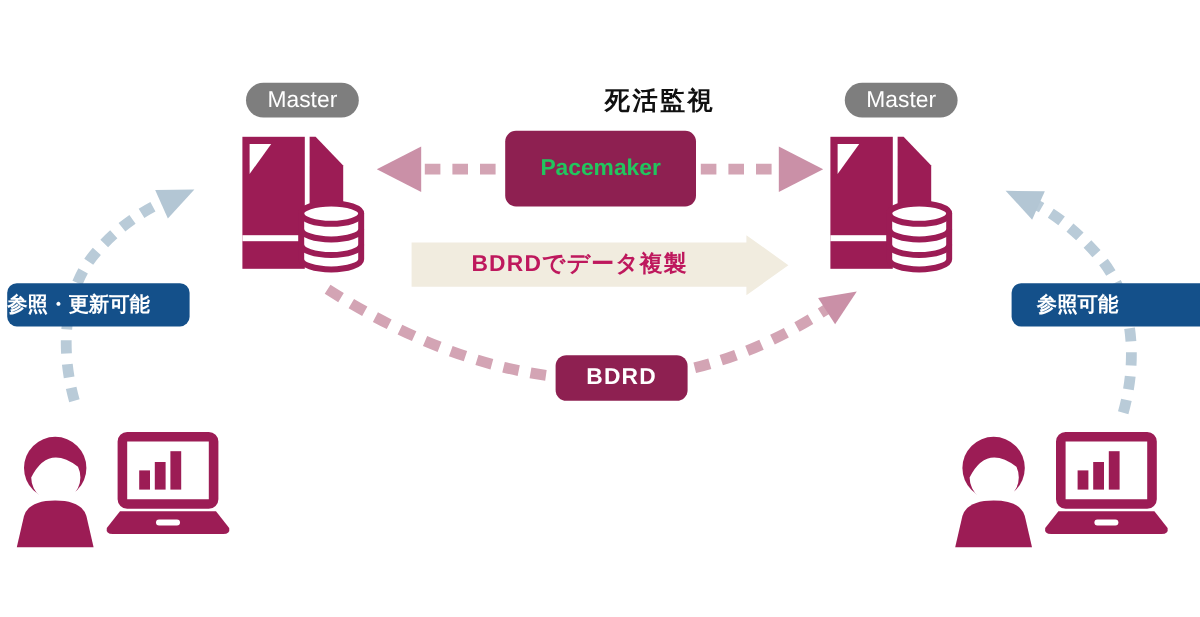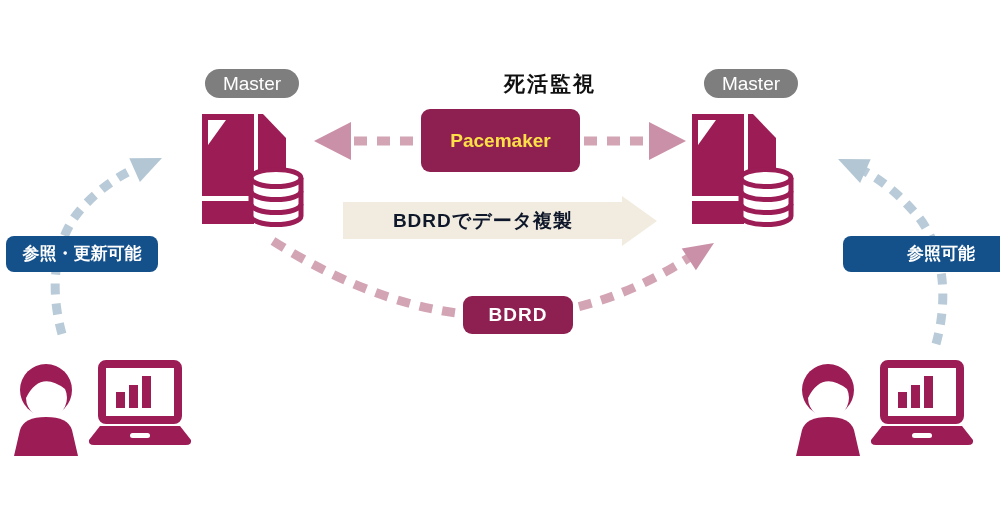--- a/index.html
+++ b/index.html
@@ -15,31 +15,31 @@
   .beige{fill:#f1ecdf;}
   
   .pill{position:absolute;width:94px;height:29px;background:#7e7e7e;color:#fff;
         border-radius:15px;text-align:center;font-size:19px;line-height:29px;font-weight:500;}
   #master-pill{left:205px;top:57px;}
   #slave-pill{left:704px;top:57px;}
   
   .hb-title{position:absolute;left:396px;top:58px;width:200px;text-align:right;
             font-size:21px;font-weight:bold;color:#111;letter-spacing:2px;}
   .pm-box{position:absolute;left:421px;top:97px;width:159px;height:63px;background:#8e2051;
-          border-radius:9px;color:#fde047;font-weight:bold;font-size:19px;
+          border-radius:9px;color:#22c55e;font-weight:bold;font-size:19px;
           display:flex;flex-direction:column;justify-content:center;align-items:center;line-height:1.32;}
   
   .flow-label{position:absolute;left:343px;top:190px;width:280px;height:37px;line-height:37px;
-              text-align:center;font-size:19px;font-weight:600;color:#0f172a;letter-spacing:1px;}
+              text-align:center;font-size:19px;font-weight:600;color:#be185d;letter-spacing:1px;}
   .bdrd-box{position:absolute;left:463px;top:284px;width:110px;height:38px;background:#8e2051;
             border-radius:9px;color:#fff;font-weight:bold;font-size:19px;text-align:center;
             line-height:38px;letter-spacing:1px;}
   
   .blue-box{position:absolute;top:224px;height:36px;background:#14508a;color:#fff;font-weight:bold;
-            font-size:17px;line-height:36px;text-align:center;border-radius:8px;}
+            font-size:17px;line-height:36px;text-align:left;border-radius:8px;}
   #left-access-box{left:6px;width:152px;}
   #right-access-box{left:843px;width:154px;padding-left:21px;}
   
   #master-server{left:200px;top:100px;}
   #slave-server{left:690px;top:100px;}
   #left-user{left:10px;top:348px;}
   #right-user{left:792px;top:348px;}
   .srv{width:104px;height:118px;}
   .usr{width:186px;height:100px;}
 </style>

